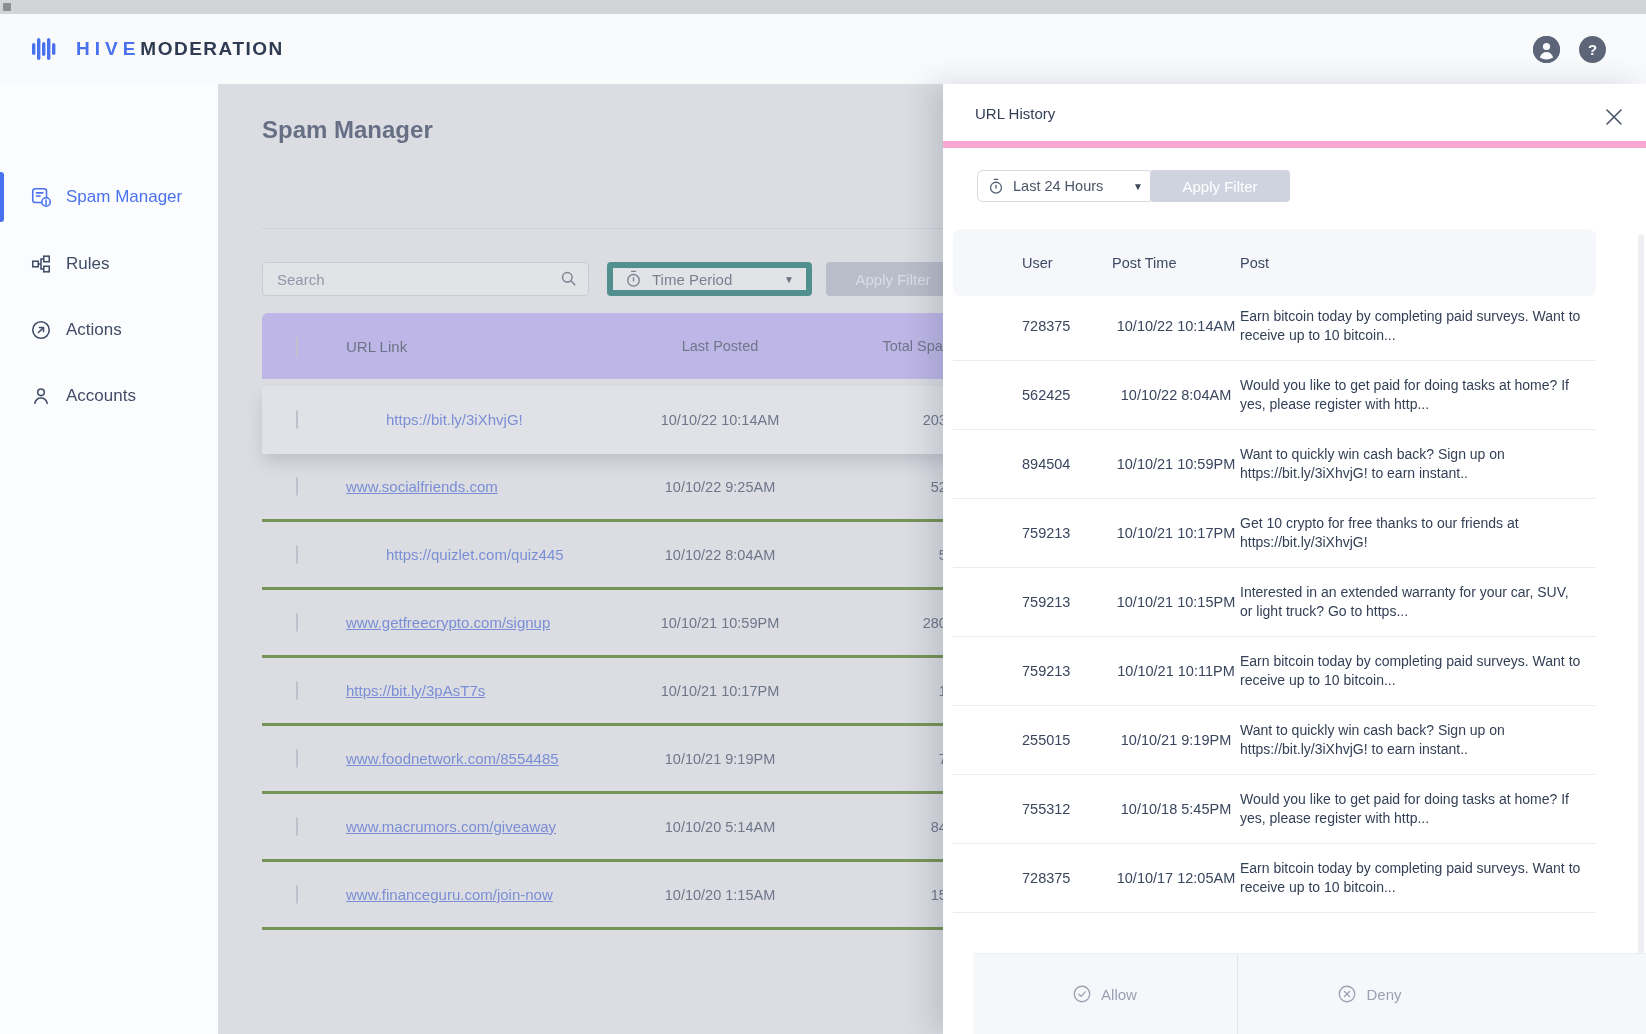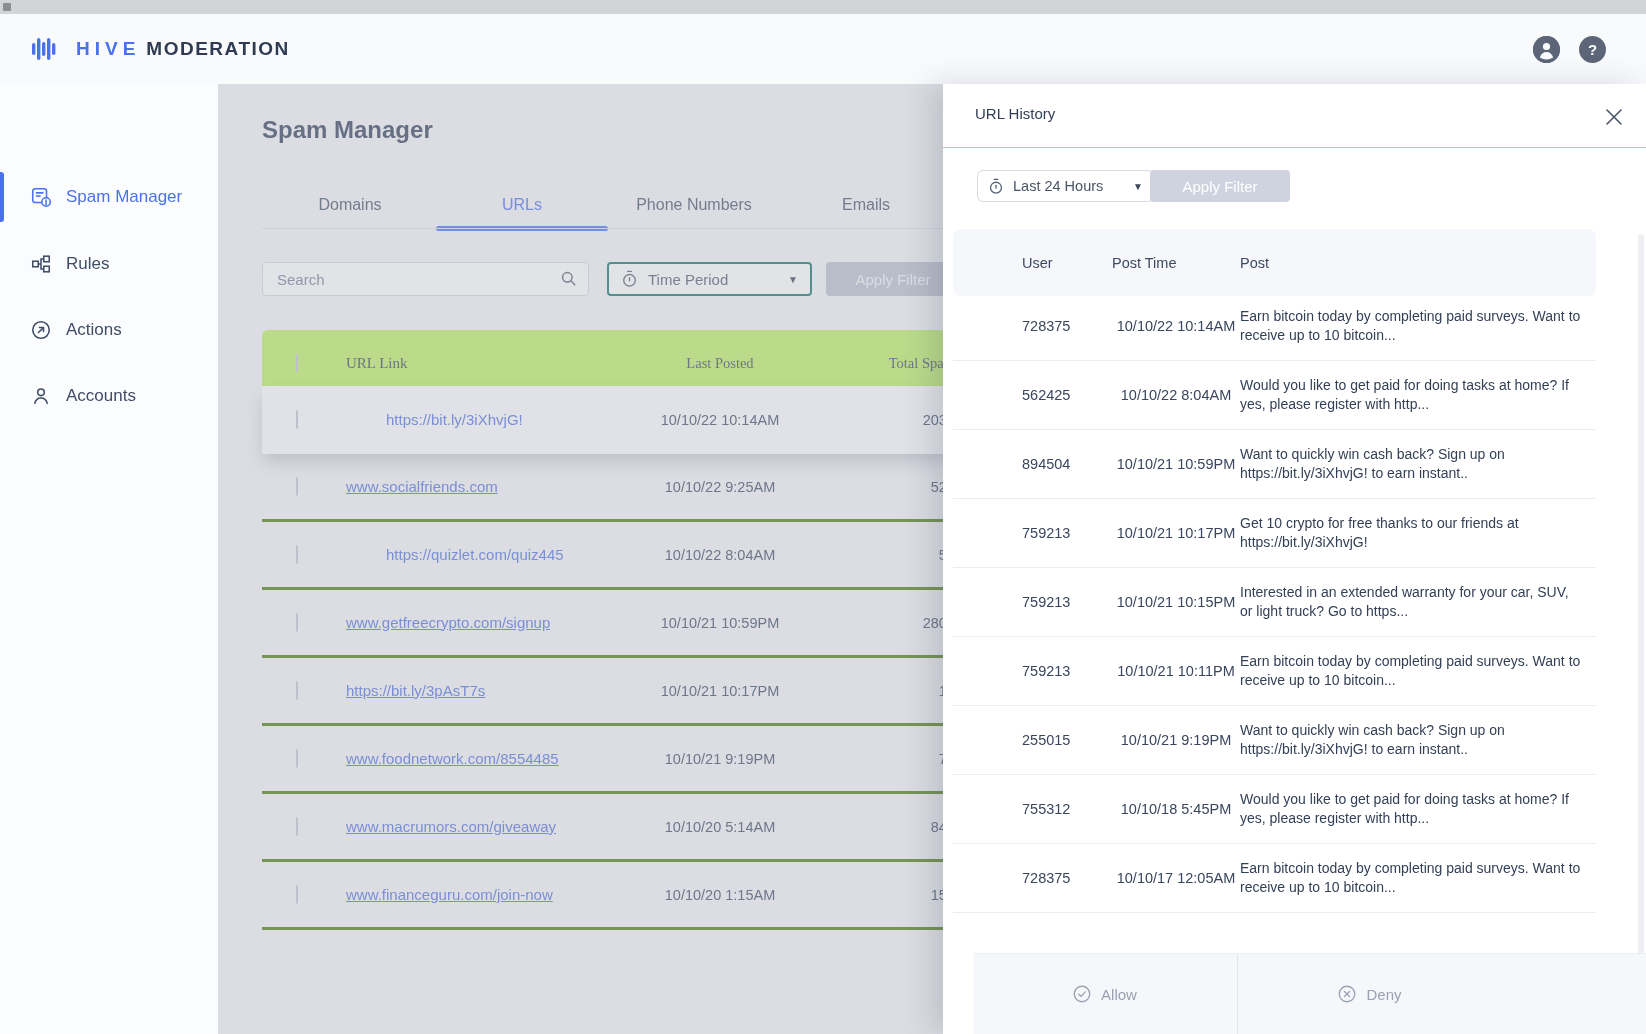--- a/index.html
+++ b/index.html
@@ -7,21 +7,21 @@
   .screen { position:relative; width:1646px; height:1034px; overflow:hidden; background:#f9fafc; }
 
   
   .top-strip { position:absolute; left:0; top:0; width:100%; height:14px; background:#d3d4d6; }
   .corner-mark { position:absolute; left:3px; top:3px; width:8px; height:8px; background:#6c6f74; opacity:.7; border-radius:1px; }
 
   
   .topbar { position:absolute; left:0; top:14px; width:100%; height:70px; background:#f9fafc; }
   .logo { position:absolute; left:32px; top:0; height:70px; display:flex; align-items:center; }
   .logo-hive { margin-left:20px; font-size:19px; font-weight:700; letter-spacing:5px; color:#4a72ee; }
-  .logo-mod { margin-left:6px; font-size:19px; font-weight:600; letter-spacing:1.5px; color:#2e3b52; }
+  .logo-mod { font-size:19px; font-weight:600; letter-spacing:1.5px; color:#2e3b52; }
   .topbar-icons { position:absolute; right:40px; top:0; height:70px; display:flex; align-items:center; gap:19px; }
   .round-ic { width:27px; height:27px; border-radius:50%; background:#5d6679; display:flex; align-items:center; justify-content:center; color:#f9fafc; font-weight:700; font-size:15px; cursor:pointer; }
 
   
   .sidebar { position:absolute; left:0; top:84px; width:218px; height:950px; background:#fbfcfe; }
   .side-item { position:absolute; left:0; width:218px; height:50px; display:flex; align-items:center; padding-left:30px; color:#414d66; cursor:pointer; }
   .side-item .lbl { margin-left:14px; font-size:17px; }
   .side-item svg { flex:0 0 auto; }
   .side-item.active { color:#4a72ee; }
   .side-item.active::before { content:""; position:absolute; left:0; top:0; width:4px; height:50px; background:#4a72ee; border-radius:0 3px 3px 0; }
@@ -33,41 +33,41 @@
   .tab { position:relative; width:172px; display:flex; align-items:center; justify-content:center; font-size:16px; color:#47526a; cursor:pointer; }
   .tab.active { color:#4a72ee; }
   .tab.active::after { content:""; position:absolute; left:0; bottom:-2px; width:100%; height:5px; background:#4a72ee; border-radius:3px; }
   .tabs-line { position:absolute; left:44px; right:0; top:144px; height:1px; background:#e0e2e8; }
 
   .controls { position:absolute; left:0; top:178px; width:100%; height:34px; }
   .search-box { position:absolute; left:44px; width:327px; height:34px; }
   .search-box input { width:100%; height:100%; border:1px solid #d6d9e0; border-radius:4px; background:#fff; padding:0 40px 0 14px; font-size:15px; color:#3c4760; font-family:inherit; outline:none; }
   .search-box input::placeholder { color:#78819a; }
   .search-ic { position:absolute; right:12px; top:8px; }
-  .select-box { position:absolute; left:389px; width:205px; height:34px; border:2px solid #0f766e; border-radius:4px; background:#fff; display:flex; align-items:center; padding:0 12px; cursor:pointer; }
+  .select-box { position:absolute; left:389px; width:205px; height:34px; border:6px solid #0f766e; border-radius:4px; background:#fff; display:flex; align-items:center; padding:0 12px; cursor:pointer; }
   .select-box .sel-lbl { margin-left:10px; font-size:15px; color:#505a6e; flex:1; }
   .caret { font-size:10px; color:#3c4454; }
   .btn-apply-main { position:absolute; left:608px; width:134px; height:34px; background:#b9c0cd; border:none; border-radius:4px; color:#f2f4f8; font-size:15px; font-family:inherit; cursor:default; }
 
-  .table-head { position:absolute; left:44px; top:246px; width:693px; height:66px; background:#bef264; border-radius:6px 6px 0 0; display:flex; align-items:center; font-size:15px; color:#3a4660;font-family:Liberation Serif, serif; }
+  .table-head { position:absolute; left:44px; top:229px; width:693px; height:66px; background:#c4b5fd; border-radius:6px 6px 0 0; display:flex; align-items:center; font-size:15px; color:#3a4660; }
   .rows { position:absolute; left:44px; top:295px; width:693px; }
   .mrow { height:68px; display:flex; align-items:center; border-bottom:3px solid #4d7c0f; }
   .mrow.f-selected { margin-top:7px; background:#fdfdff; border-bottom:none; box-shadow:0 9px 16px -2px rgba(55,65,90,.28); }
   .c-check { width:84px; padding-left:34px; }
   .checkbox { width:17px; height:17px; border:1.5px solid #c3c7d2; border-radius:3px; background:rgba(255,255,255,.75); cursor:pointer; }
   .c-url { flex:1; }
   .url { font-size:15px; color:#5272e2; text-decoration:underline; cursor:pointer; }
   .mrow.f-no-underline .url { text-decoration:none;margin-left:40px; }
   .c-date { width:250px; text-align:center; font-size:14.5px; color:#3e4a64; }
   .c-spam { width:110px; text-align:right; font-size:14.5px; color:#3e4a64; }
   .dim-overlay { position:absolute; inset:0; background:rgba(183,186,196,.4); z-index:5; pointer-events:none; }
 
   
   .panel { position:absolute; left:943px; top:84px; width:703px; height:950px; background:#fff; box-shadow:-12px 0 28px rgba(40,50,75,.16); z-index:10; }
-  .panel-header { position:absolute; left:0; top:0; width:100%; height:64px; border-bottom:1px solid #f9a8d4; }
+  .panel-header { position:absolute; left:0; top:0; width:100%; height:64px; border-bottom:7px solid #f9a8d4; }
   .panel-title { position:absolute; left:32px; top:21px; font-size:15px; color:#323e56; }
   .panel-close { position:absolute; left:662px; top:24px; width:18px; height:18px; cursor:pointer; }
   .panel-controls { position:absolute; left:0; top:0; width:100%; }
   .pc-select { position:absolute; left:34px; top:86px; width:177px; height:32px; border:1px solid #d7dae2; border-radius:6px; background:#fff; display:flex; align-items:center; padding:0 10px; cursor:pointer; }
   .pc-select .sel-lbl { margin-left:9px; font-size:14.5px; color:#4a5568; flex:1; }
   .btn-apply-panel { position:absolute; left:207px; top:86px; width:140px; height:32px; background:#ced3df; border:none; border-radius:4px; color:#fff; font-size:15px; font-family:inherit; cursor:default; }
   .ptable-head { position:absolute; left:10px; top:145px; width:643px; height:67px; background:#f5f7fb; border-radius:8px; display:flex; align-items:center; padding-left:69px; font-size:14.5px; color:#3e4a62; }
   .pc-user { width:90px; }
   .pc-time { width:128px; }
   .pc-post { flex:1; }
@@ -154,26 +154,20 @@
         <circle cx="12" cy="8" r="3.6"></circle>
         <path d="M5.2 20c.9-3.7 3.6-5.8 6.8-5.8s5.9 2.1 6.8 5.8"></path>
       </svg>
       <span class="lbl">Accounts</span>
     </div>
   </div>
 
   <div class="main">
     <div class="page-title">Spam Manager</div>
 
-    <div class="tabs">
-      <div class="tab">Domains</div>
-      <div class="tab active">URLs</div>
-      <div class="tab">Phone Numbers</div>
-      <div class="tab">Emails</div>
-    </div>
     <div class="tabs-line"></div>
 
     <div class="controls">
       <div class="search-box">
         <input type="text" readonly="" placeholder="Search" style="">
         <svg class="search-ic" width="17" height="17" viewBox="0 0 20 20" fill="none" stroke="#555f73" stroke-width="1.7" stroke-linecap="round">
           <circle cx="8.6" cy="8.6" r="5.6"></circle>
           <line x1="13" y1="13" x2="17.4" y2="17.4"></line>
         </svg>
       </div>

